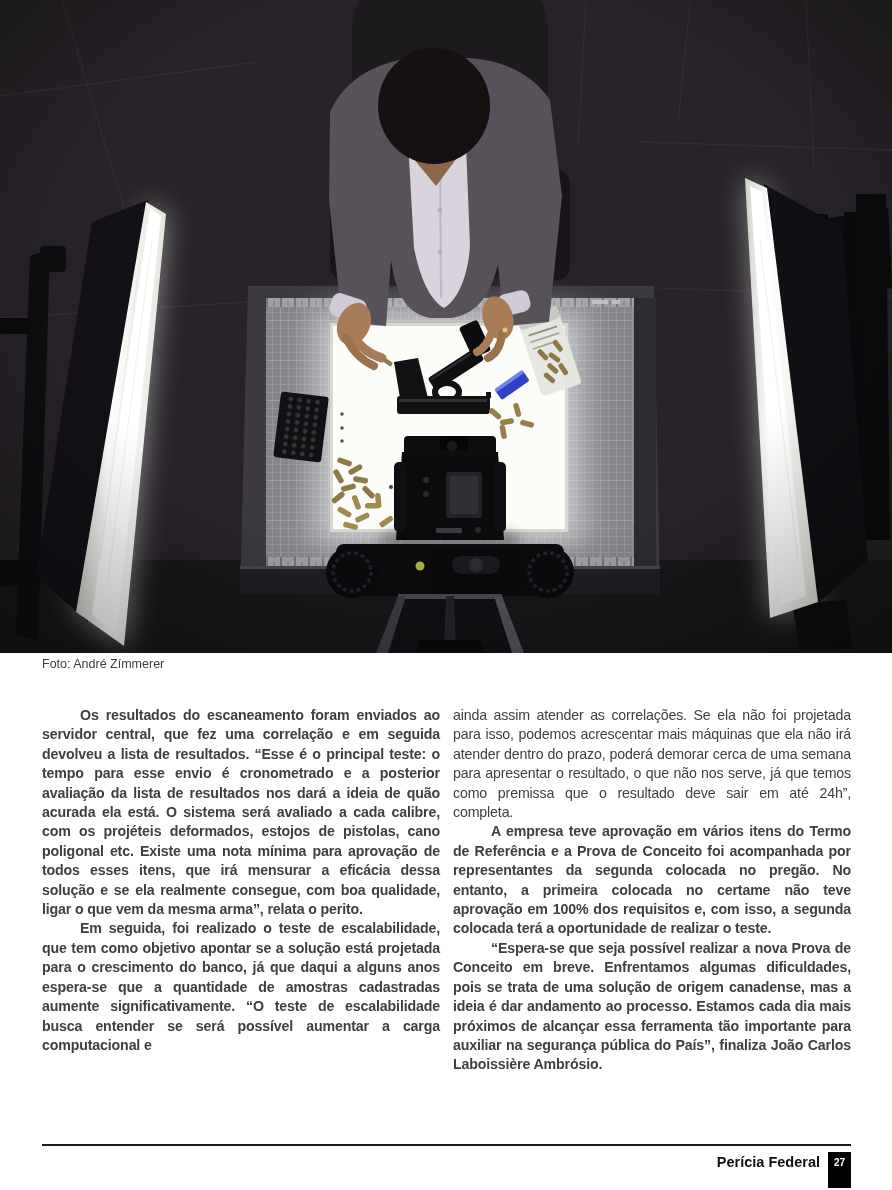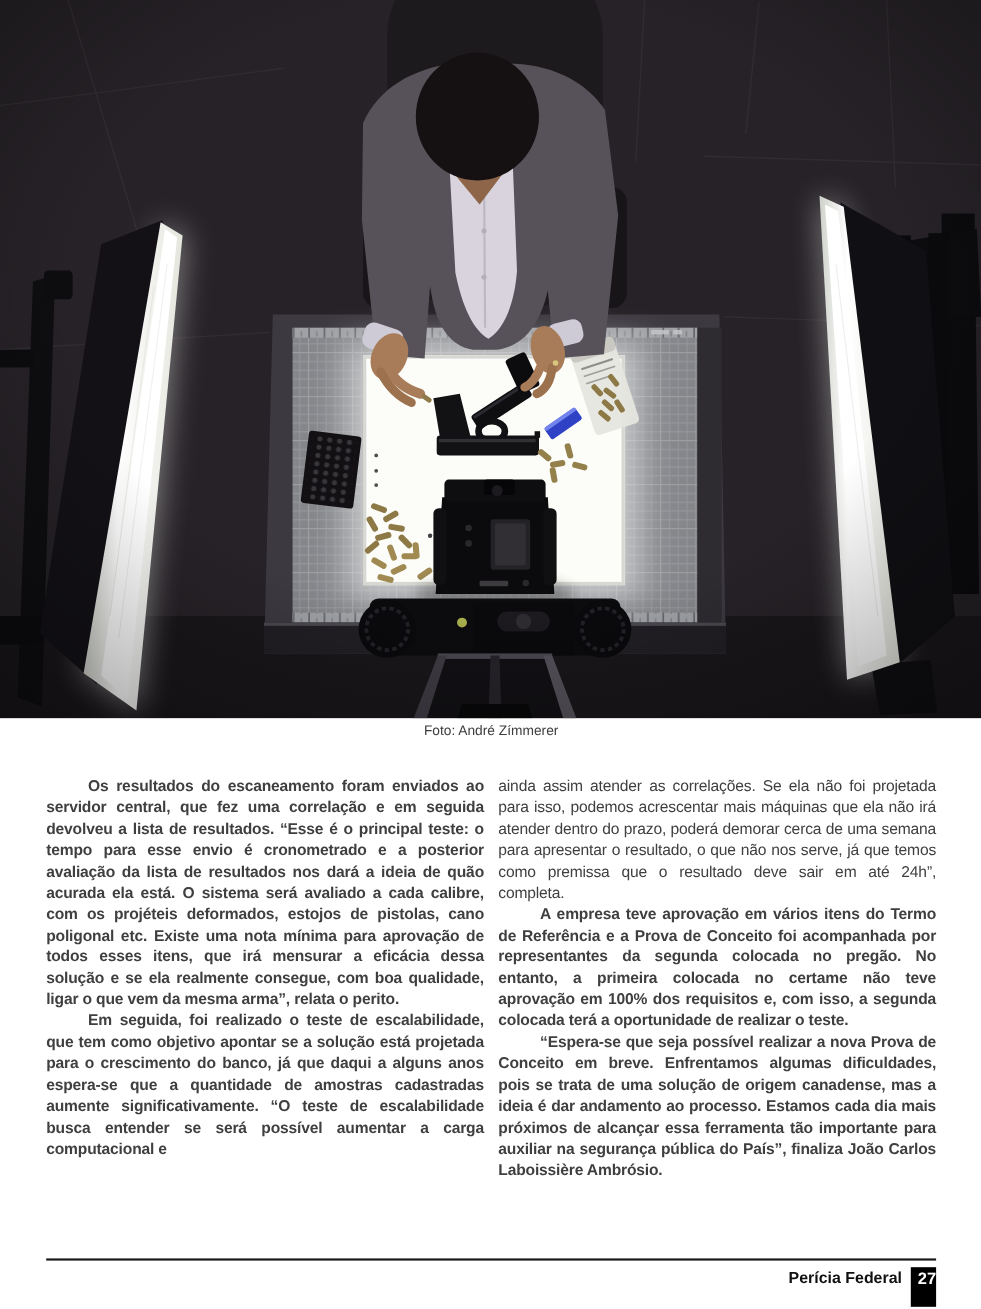--- a/index.html
+++ b/index.html
@@ -2,21 +2,21 @@
 <html><head>
 <meta charset="utf-8">
 <style>
   html,body{margin:0;padding:0;background:#ffffff;}
   .page{
     position:relative;width:892px;height:1190px;background:#ffffff;
     font-family:"Liberation Sans",sans-serif;overflow:hidden;
   }
   .photo-wrap{position:absolute;left:0;top:0;width:892px;height:653px;}
   .photo-credit{
-    position:absolute;top:657px;left:42px;width:809px;text-align:center;
+    position:absolute;top:657px;left:42px;width:809px;text-align:left;
     font-size:12.5px;color:#3d3d3d;letter-spacing:0;
   }
   .body-text{
     position:absolute;top:706px;left:42px;width:809px;
     display:flex;gap:13px;
   }
   .col{width:398px;}
   .col p{
     margin:0;font-size:14.2px;line-height:19.4px;color:#3f3f3f;
     text-align:justify;letter-spacing:-0.15px;
@@ -24,21 +24,21 @@
   .col p.indent{text-indent:38px;font-weight:bold;}
   .footer-rule{
     position:absolute;top:1144px;left:42px;width:809px;height:2px;background:#1a1a1a;
   }
   .footer-title{
     position:absolute;top:1154px;left:42px;width:778px;text-align:right;
     font-size:14.5px;font-weight:bold;color:#101010;
   }
   .page-number-box{
     position:absolute;left:828px;top:1152px;width:23px;height:36px;background:#000000;
-    color:#ffffff;font-size:15px;font-weight:bold;text-align:right;line-height:22px;
+    color:#ffffff;font-size:10px;font-weight:bold;text-align:center;line-height:22px;
   }
 </style>
 </head>
 <body>
 
 <div class="page">
 
   <div class="photo-wrap">
     <svg width="892" height="653" viewBox="0 0 892 653">
       <defs>

